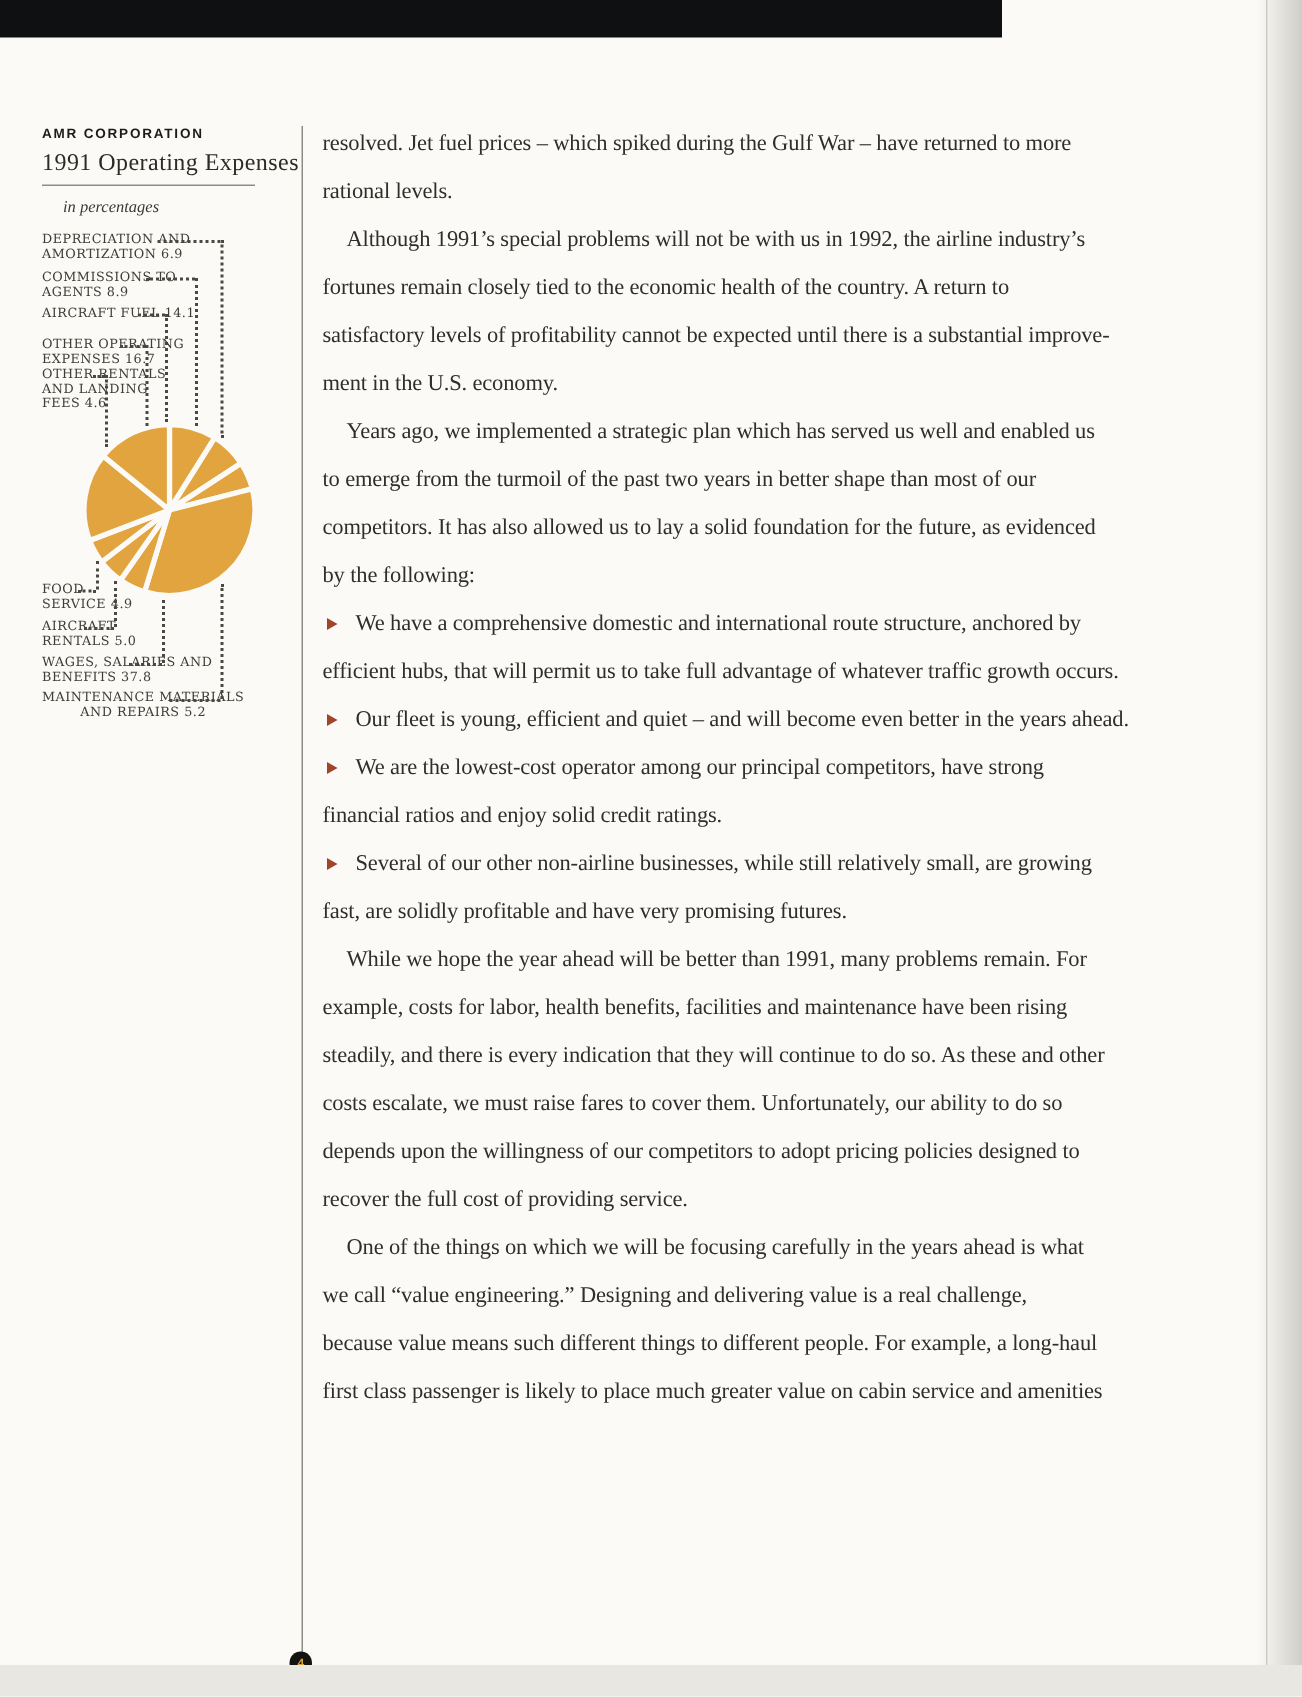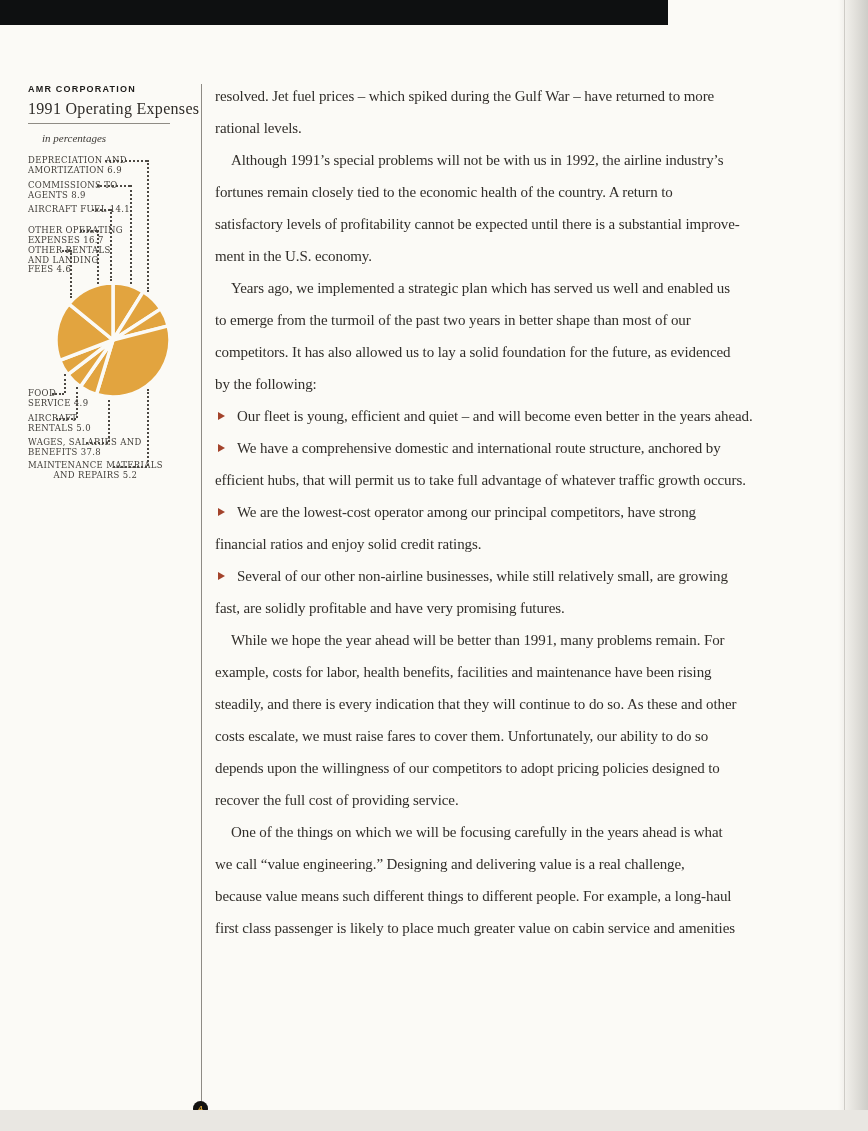--- a/index.html
+++ b/index.html
@@ -156,23 +156,23 @@
       <p class="style-plain"><span>resolved. Jet fuel prices – which spiked during the Gulf War – have returned to more
 rational levels.</span></p>
       <p class="style-indent"><span>Although 1991’s special problems will not be with us in 1992, the airline industry’s
 fortunes remain closely tied to the economic health of the country. A return to
 satisfactory levels of profitability cannot be expected until there is a substantial improve-
 ment in the U.S. economy.</span></p>
       <p class="style-indent"><span>Years ago, we implemented a strategic plan which has served us well and enabled us
 to emerge from the turmoil of the past two years in better shape than most of our
 competitors. It has also allowed us to lay a solid foundation for the future, as evidenced
 by the following:</span></p>
-      <p class="style-bullet"><span class="bullet-tri"></span><span>Our fleet is young, efficient and quiet – and will become even better in the years ahead.</span></p>
       <p class="style-bullet"><span class="bullet-tri"></span><span>We have a comprehensive domestic and international route structure, anchored by
 efficient hubs, that will permit us to take full advantage of whatever traffic growth occurs.</span></p>
+      <p class="style-bullet"><span class="bullet-tri"></span><span>Our fleet is young, efficient and quiet – and will become even better in the years ahead.</span></p>
       <p class="style-bullet"><span class="bullet-tri"></span><span>We are the lowest-cost operator among our principal competitors, have strong
 financial ratios and enjoy solid credit ratings.</span></p>
       <p class="style-bullet"><span class="bullet-tri"></span><span>Several of our other non-airline businesses, while still relatively small, are growing
 fast, are solidly profitable and have very promising futures.</span></p>
       <p class="style-indent"><span>While we hope the year ahead will be better than 1991, many problems remain. For
 example, costs for labor, health benefits, facilities and maintenance have been rising
 steadily, and there is every indication that they will continue to do so. As these and other
 costs escalate, we must raise fares to cover them. Unfortunately, our ability to do so
 depends upon the willingness of our competitors to adopt pricing policies designed to
 recover the full cost of providing service.</span></p>

